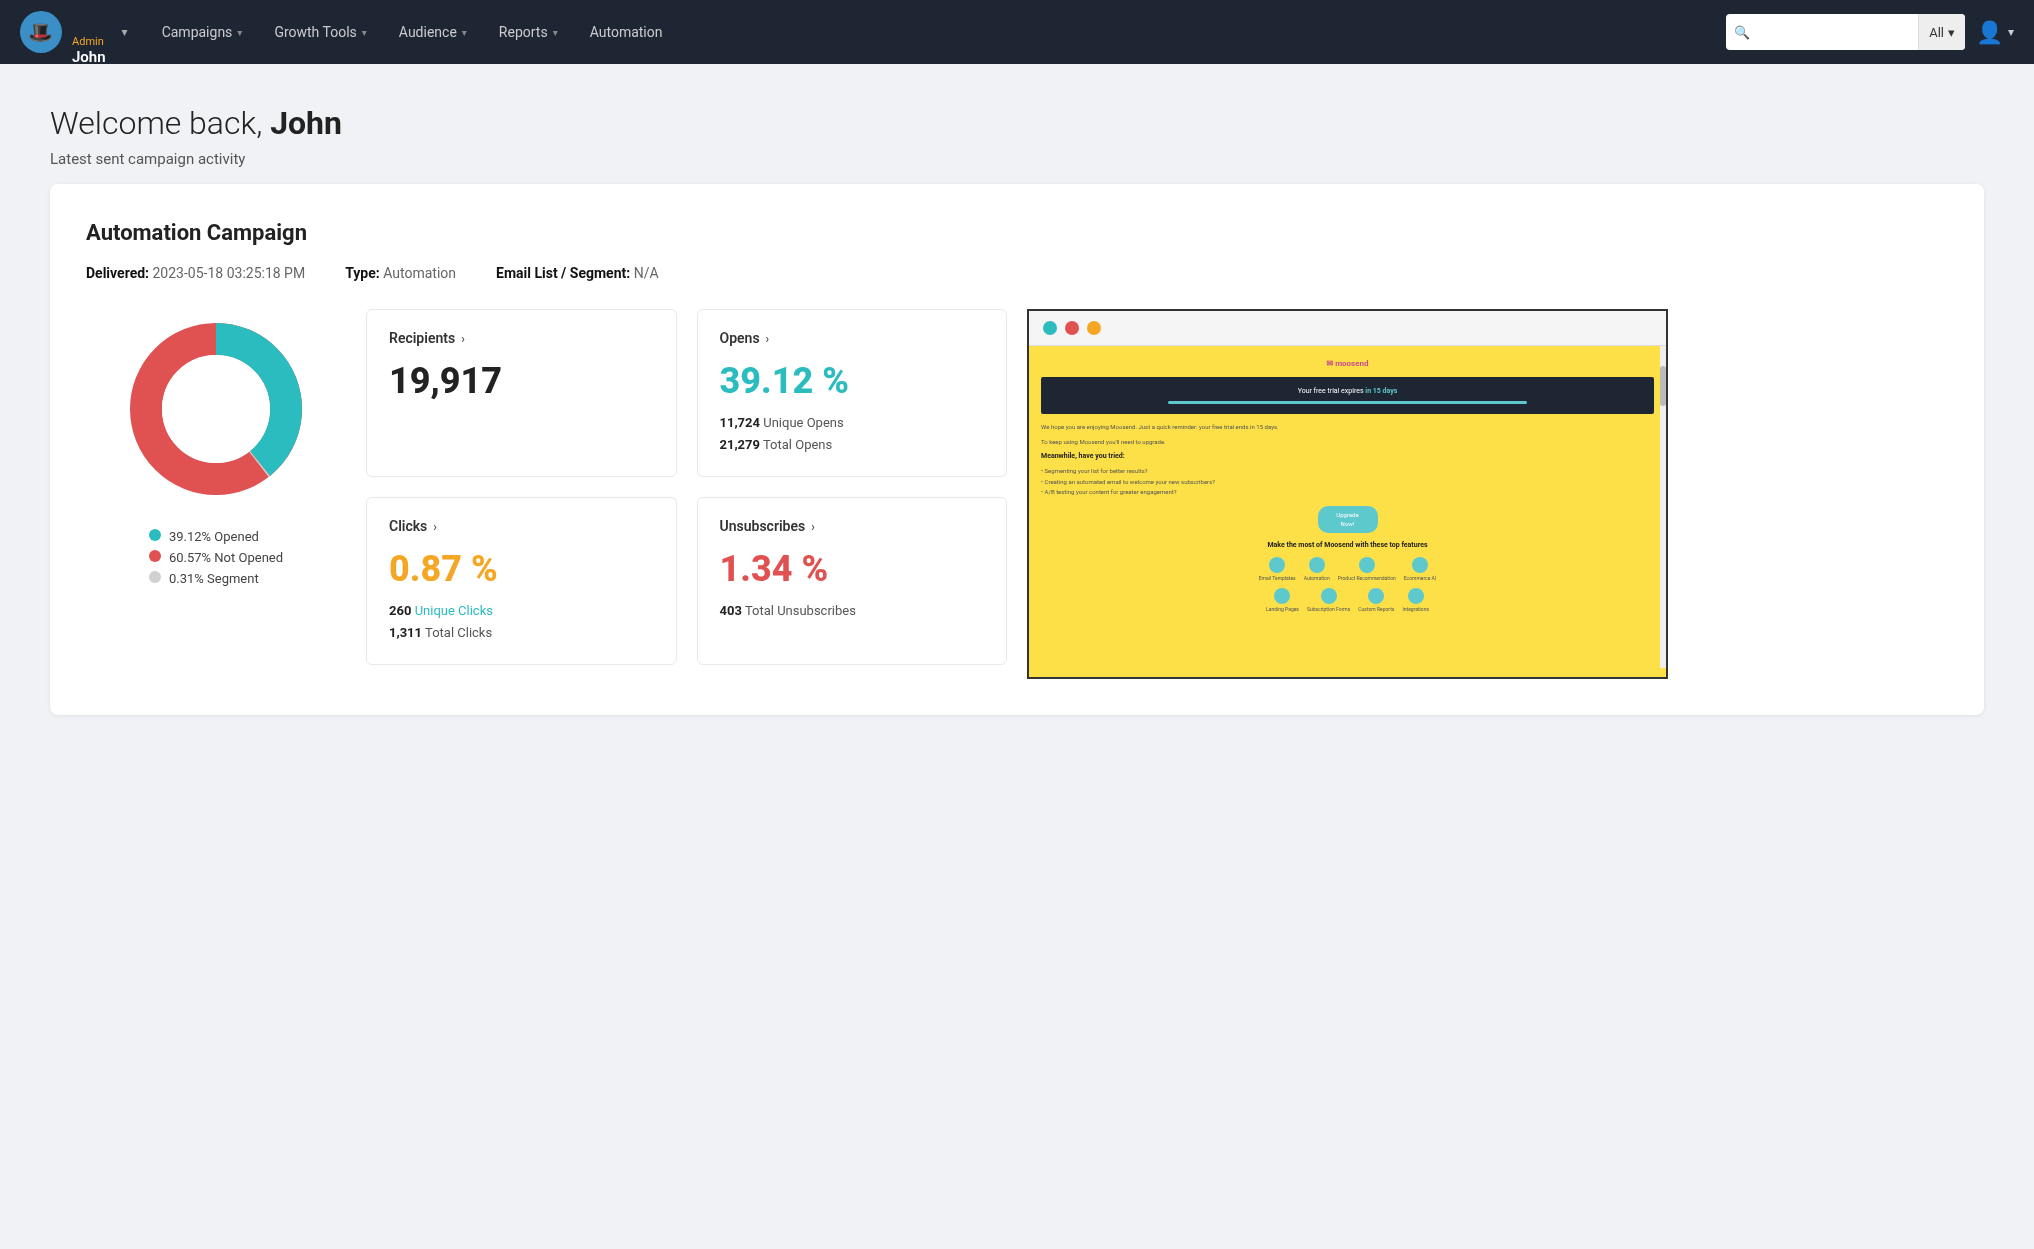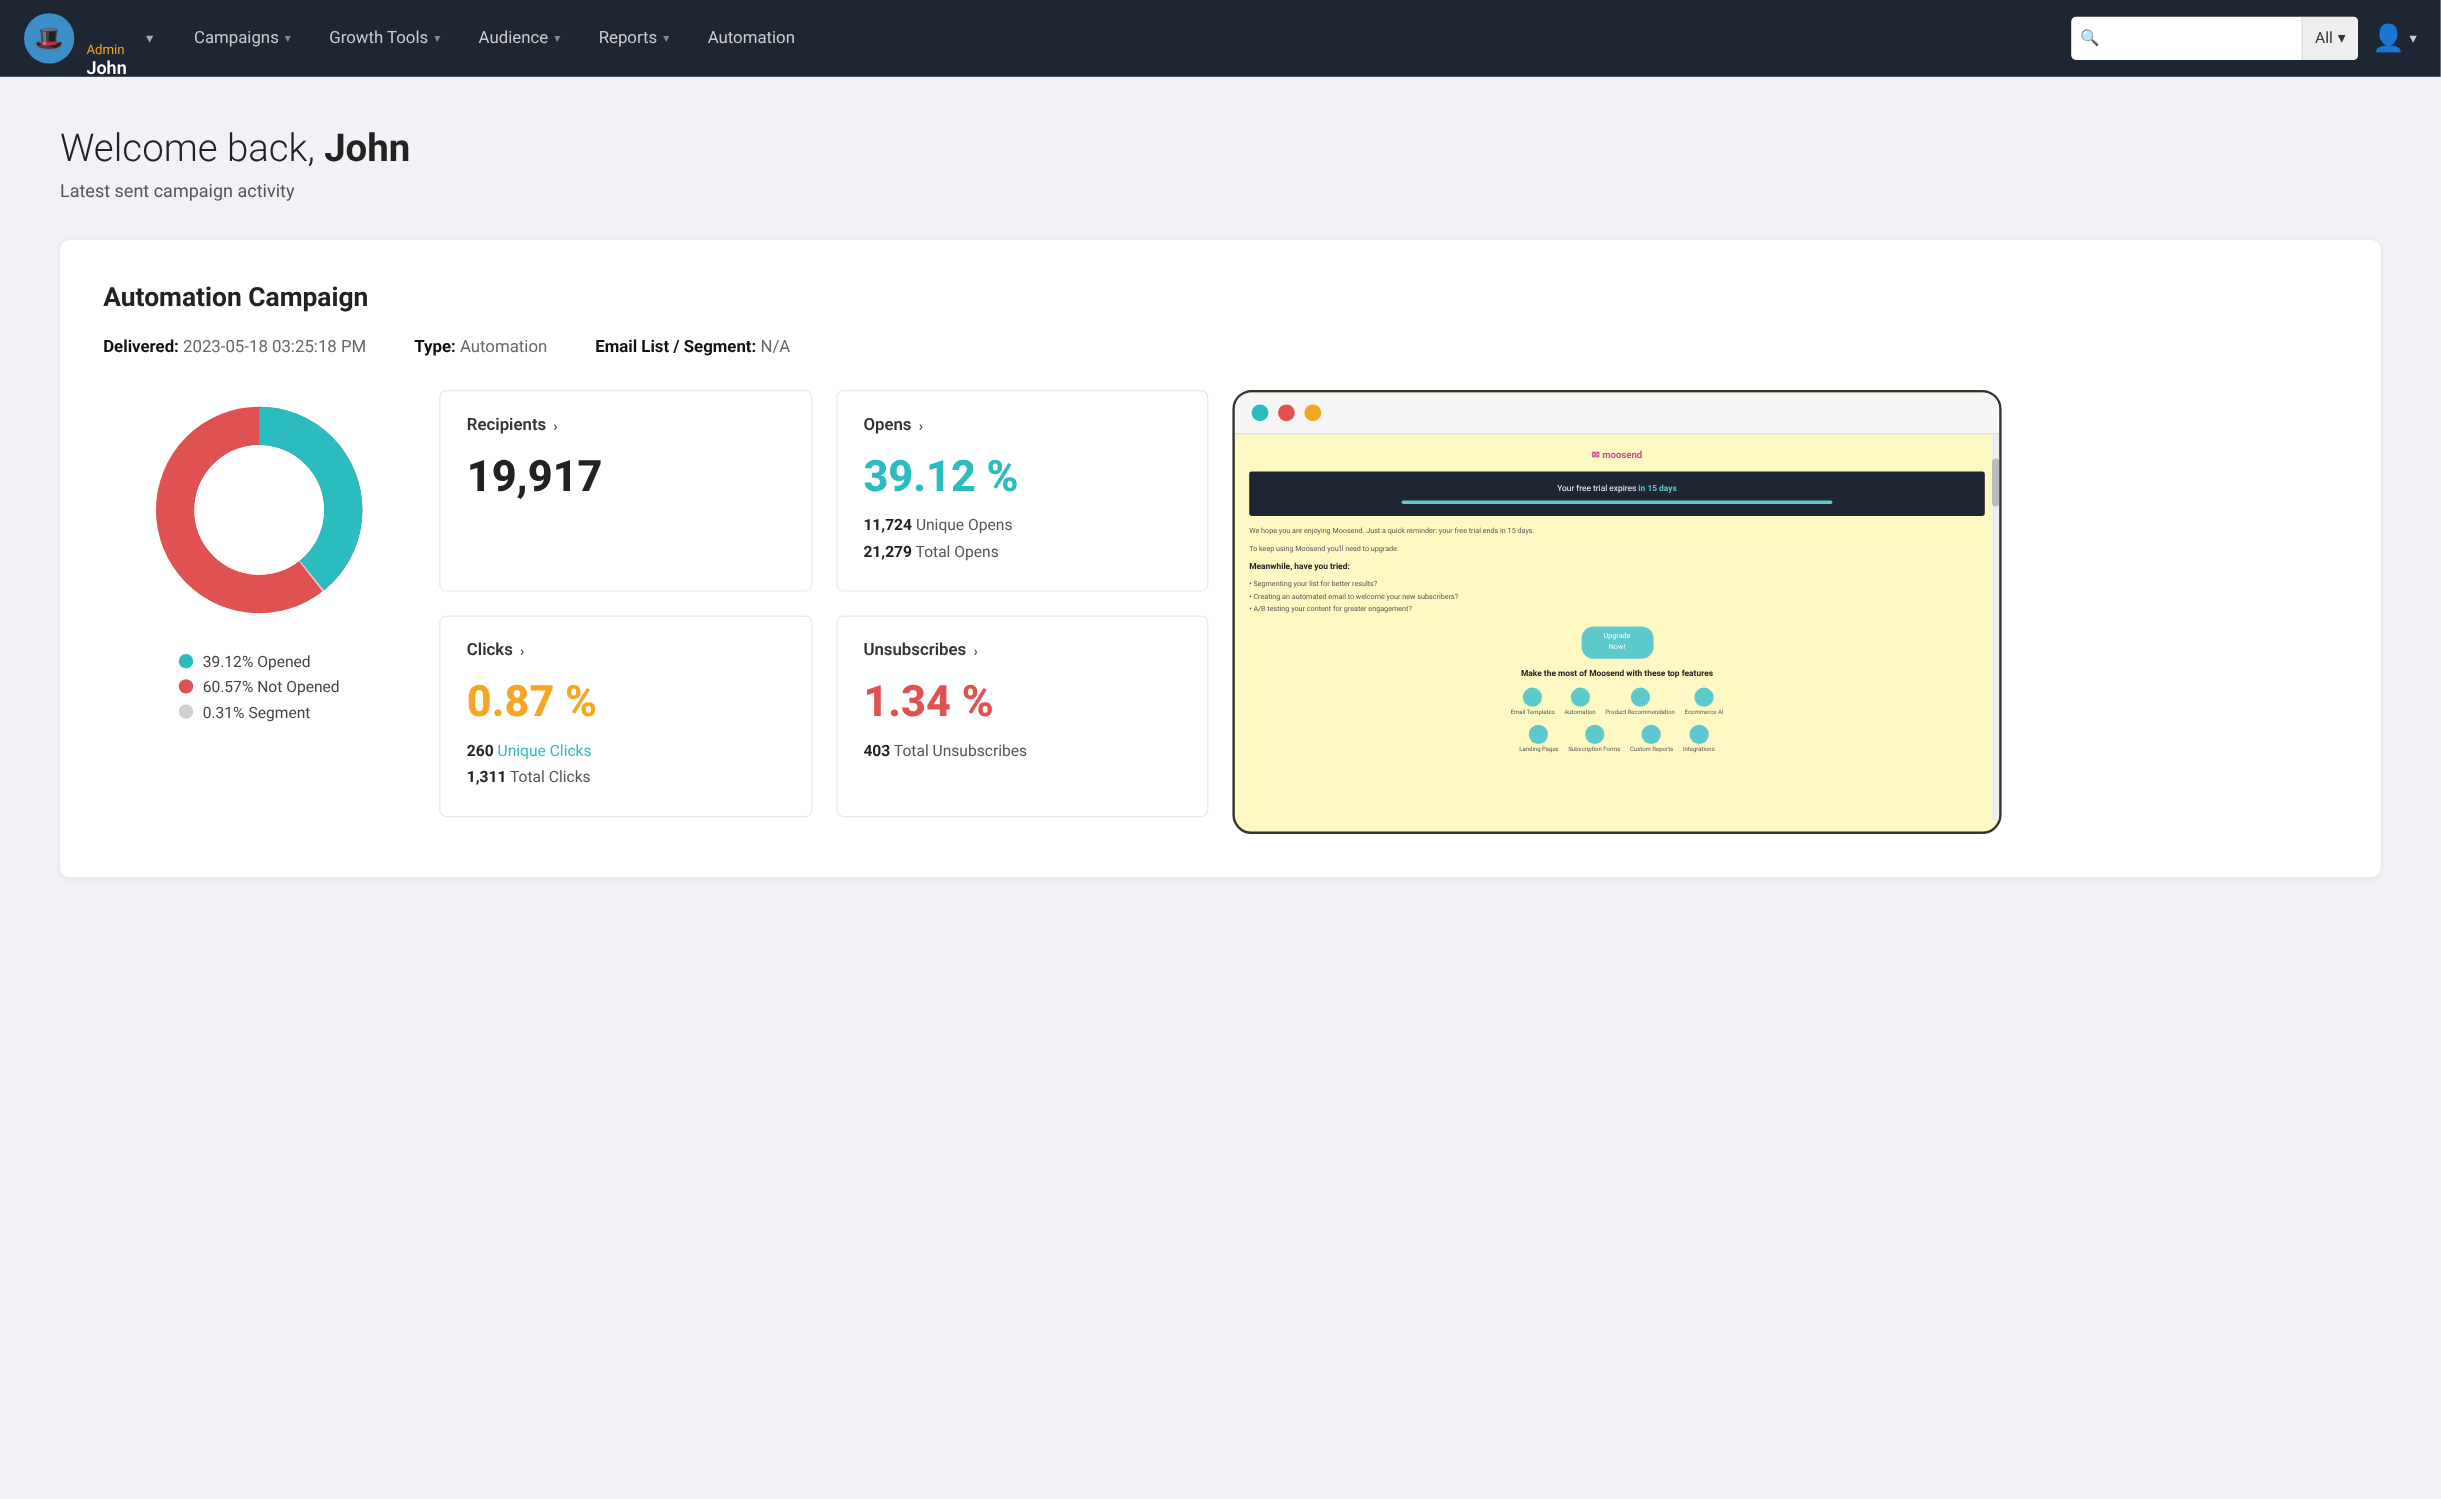--- a/index.html
+++ b/index.html
@@ -91,21 +91,21 @@
     
     .main-content { padding: 40px 50px; }
 
     .welcome-heading {
       font-size: 32px;
       font-weight: 300;
       color: #222;
       margin-bottom: 8px;
     }
     .welcome-heading strong { font-weight: 700; }
-    .welcome-subtitle { font-size: 15px; color: #555; margin-bottom: 32px; }
+    .welcome-subtitle { font-size: 15px; color: #555; margin-bottom: 16px; }
 
     
     .campaign-card {
       background: white;
       border-radius: 8px;
       padding: 36px 36px 36px 36px;
       box-shadow: 0 1px 4px rgba(0,0,0,0.08);
     }
     .campaign-title { font-size: 22px; font-weight: 700; color: #222; margin-bottom: 20px; }
 
@@ -180,23 +180,23 @@
     .stat-big-percent-yellow { font-size: 36px; font-weight: 800; color: #f5a623; margin-bottom: 10px; }
     .stat-big-percent-red { font-size: 36px; font-weight: 800; color: #e05252; margin-bottom: 10px; }
 
     .stat-detail { font-size: 13px; color: #555; line-height: 1.7; }
     .stat-detail strong { color: #222; font-weight: 700; }
     .stat-link { color: #2bbcc0; }
 
     
     .email-preview-card {
       border: 2px solid #333;
-      border-radius: 16px;
+      border-radius: 0;
       overflow: hidden;
-      background: #fef9c3;
+      background: #fde047;
       height: 370px;
     }
     .email-preview-titlebar {
       background: #f5f5f5;
       border-bottom: 1px solid #ddd;
       padding: 10px 14px;
       display: flex;
       gap: 8px;
       align-items: center;
     }

